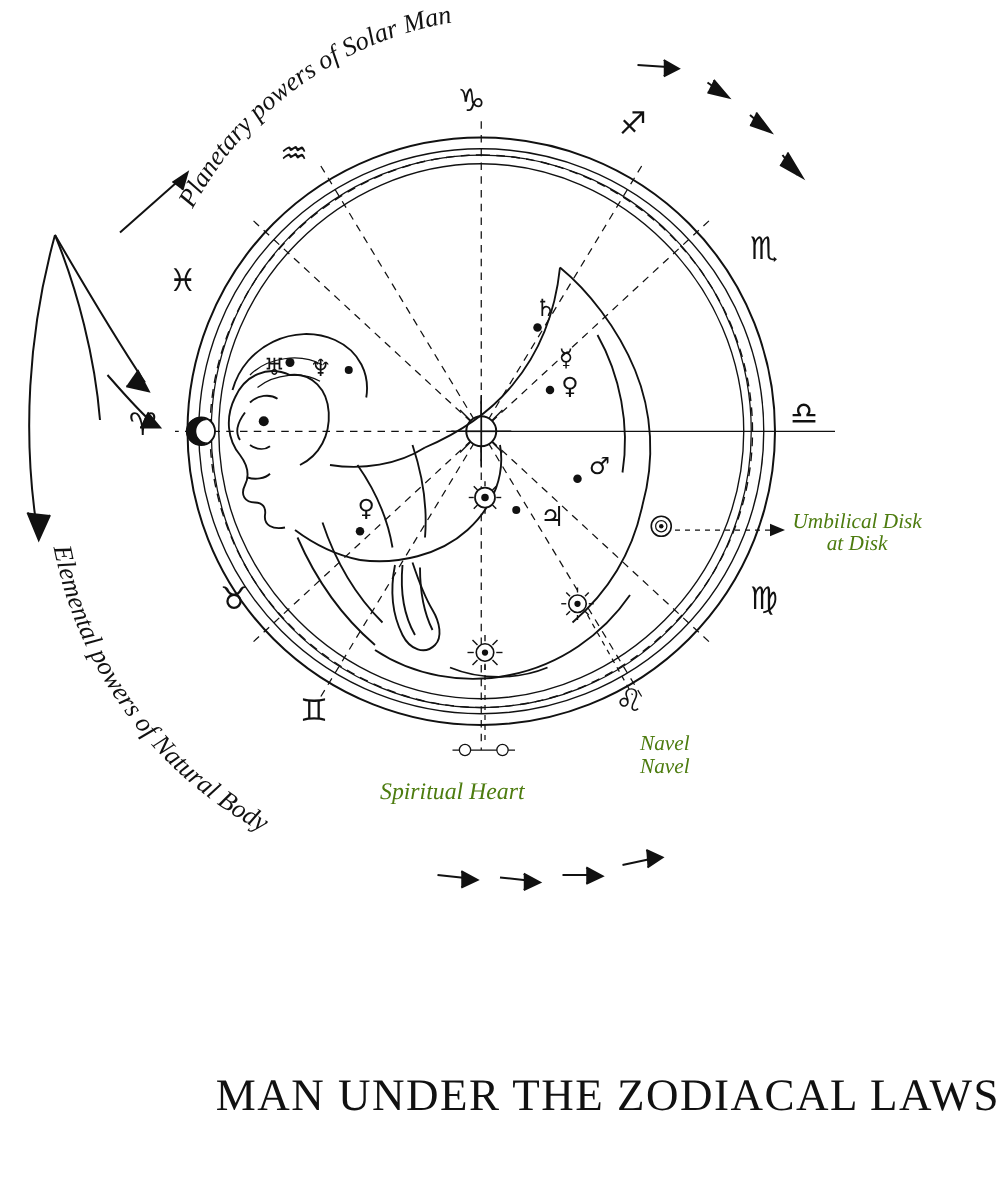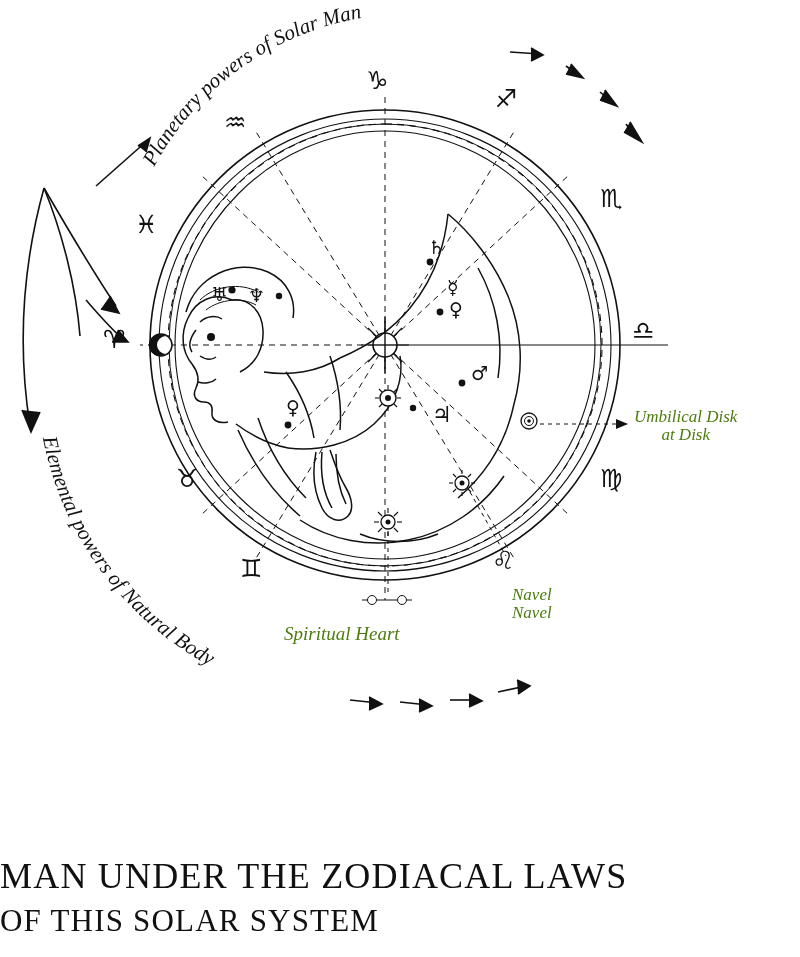--- a/index.html
+++ b/index.html
@@ -47,21 +47,21 @@
   .planet-glyph { font-size: 19px; }
   .anno {
     font-style: italic;
     font-size: 17px;
     text-align: center;
   }
   .title-block {
     position: absolute;
     left: 0;
     width: 800px;
-    text-align: left;
+    text-align: right;
   }
   .title-line1 {
     font-family: "Liberation Serif", serif;
     font-size: 36px;
     letter-spacing: 1.2px;
     color: #111;
   }
   .title-line2 {
     font-family: "Liberation Serif", serif;
     font-size: 31px;
@@ -296,20 +296,19 @@
   <div class="lbl anno" style="left:634px; top:408px;">
     <div>Umbilical Disk</div>
     <div>at Disk</div>
   </div>
 
   <div class="lbl anno" style="left:512px; top:586px; text-align:left;">
     <div>Navel</div>
     <div>Navel</div>
   </div>
 
-  <div class="lbl anno" style="left:284px; top:624px; font-size:19px;">Spiritual Heart</div>
+  <div class="lbl anno" style="left:304px; top:624px; font-size:19px;">Spiritual Heart</div>
 
   <div class="title-block" style="top:855px;">
     <div class="title-line1">MAN UNDER THE ZODIACAL LAWS</div>
-    <div class="title-line2">OF THIS SOLAR SYSTEM</div>
   </div>
 
 </div>
 
 </body></html>

